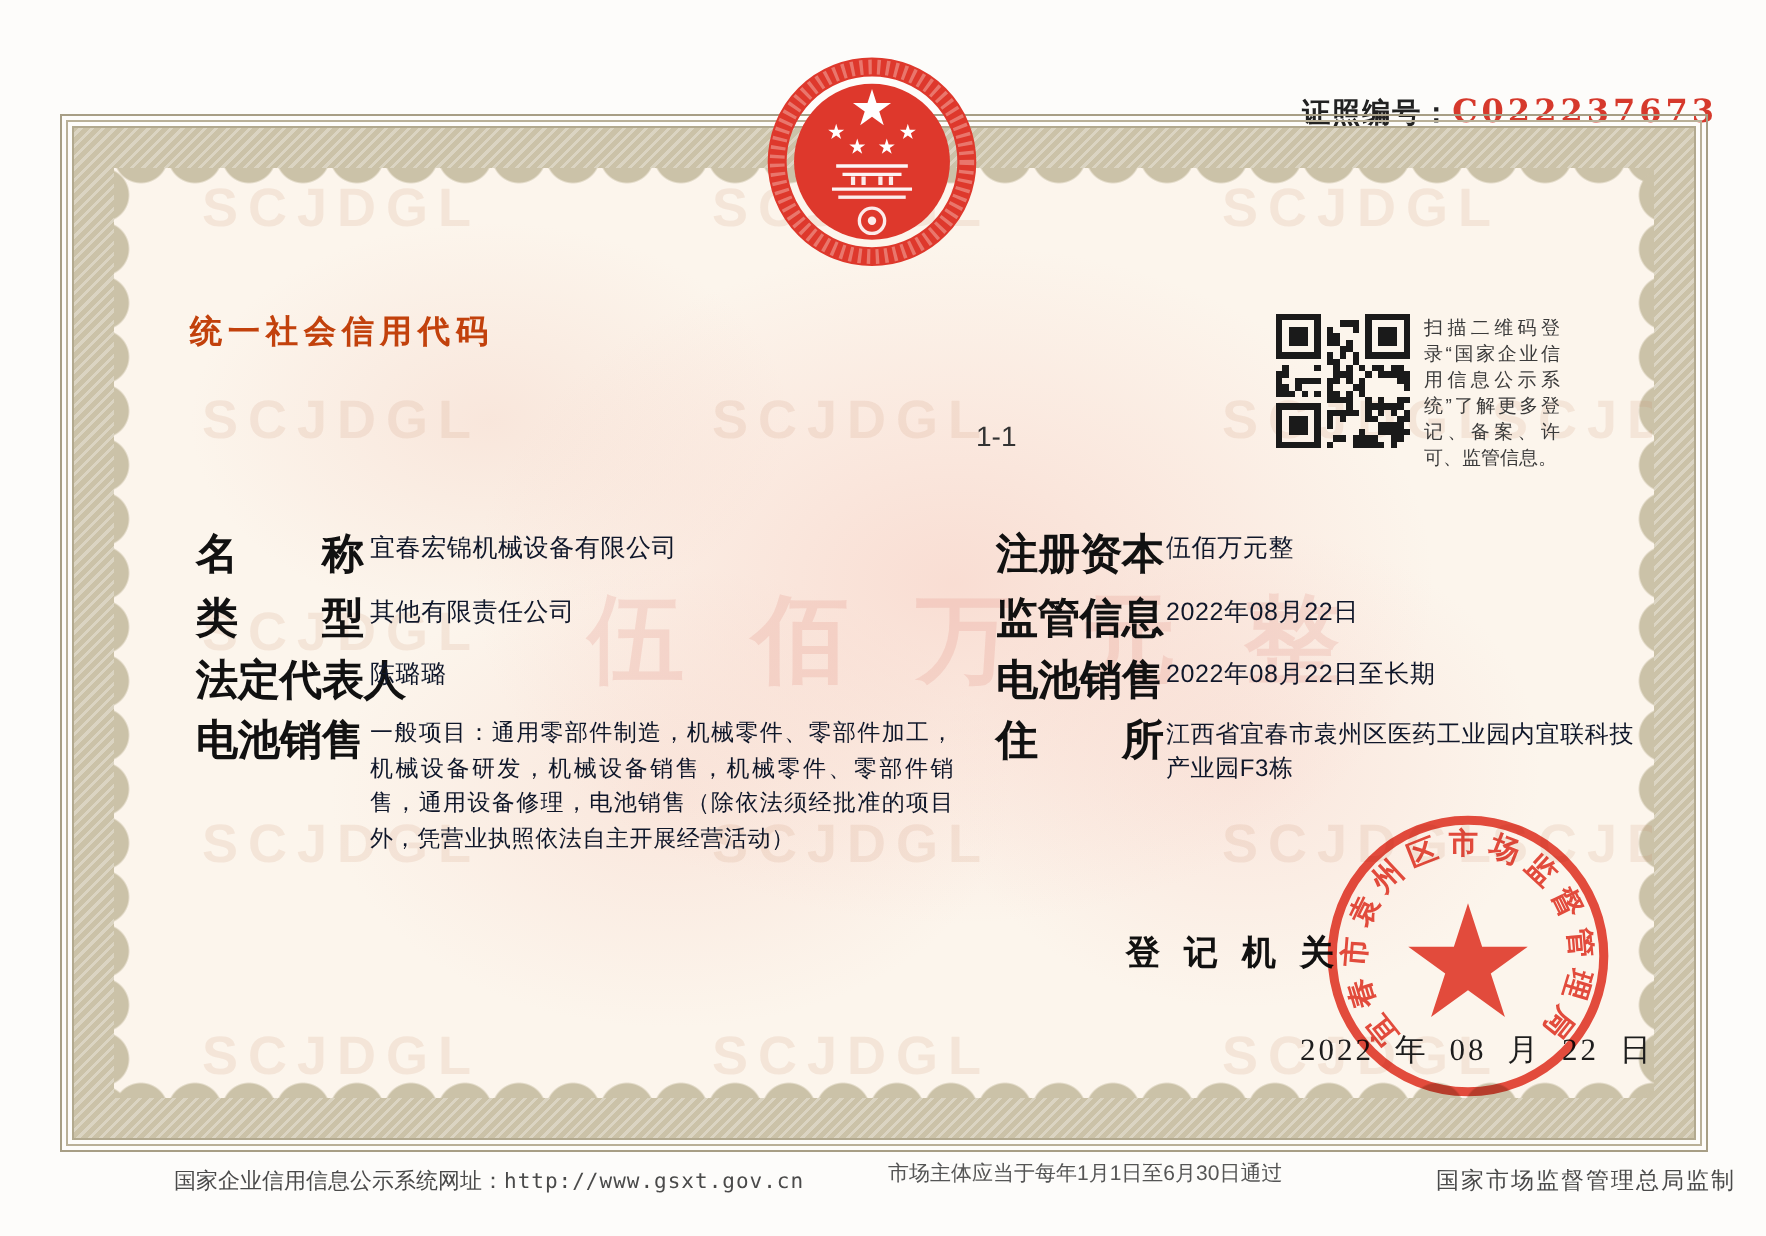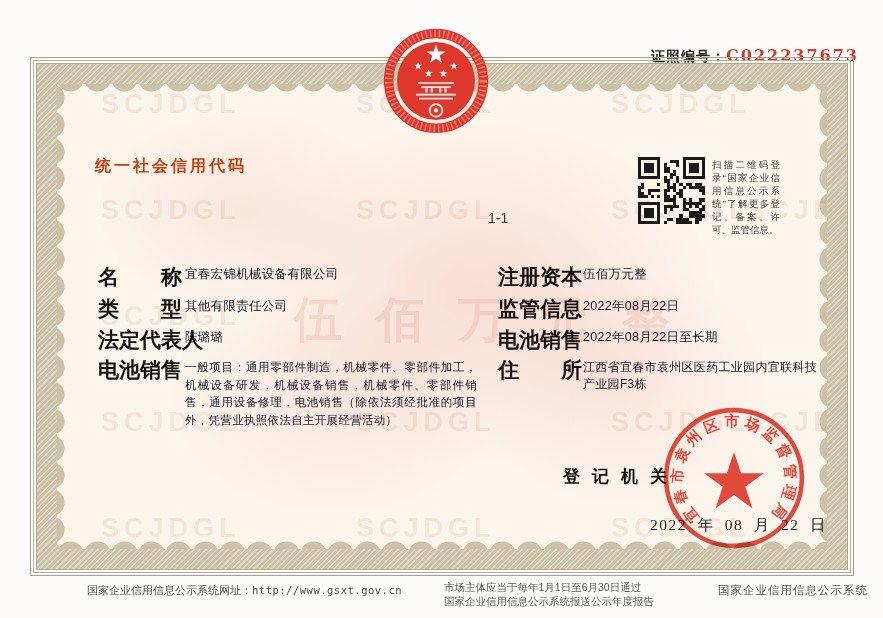--- a/index.html
+++ b/index.html
@@ -423,18 +423,17 @@
       <textPath href="#sealArc" startOffset="50%" text-anchor="middle">宜春市袁州区市场监督管理局</textPath>
     </text>
   </svg>
 
   <div class="footer">
     <div class="f-left">
       <span>国家企业信用信息公示系统网址：</span><span class="url">http://www.gsxt.gov.cn</span>
     </div>
     <div class="f-mid">
       <div>市场主体应当于每年1月1日至6月30日通过</div>
-      <div>国家企业信用信息公示系统报送公示年度报告</div>
     </div>
-    <div class="f-right">国家企业信用信息公示系统</div>
+    <div class="f-right">国家市场监督管理总局监制</div>
   </div>
 
 </div>
 
 </body></html>

